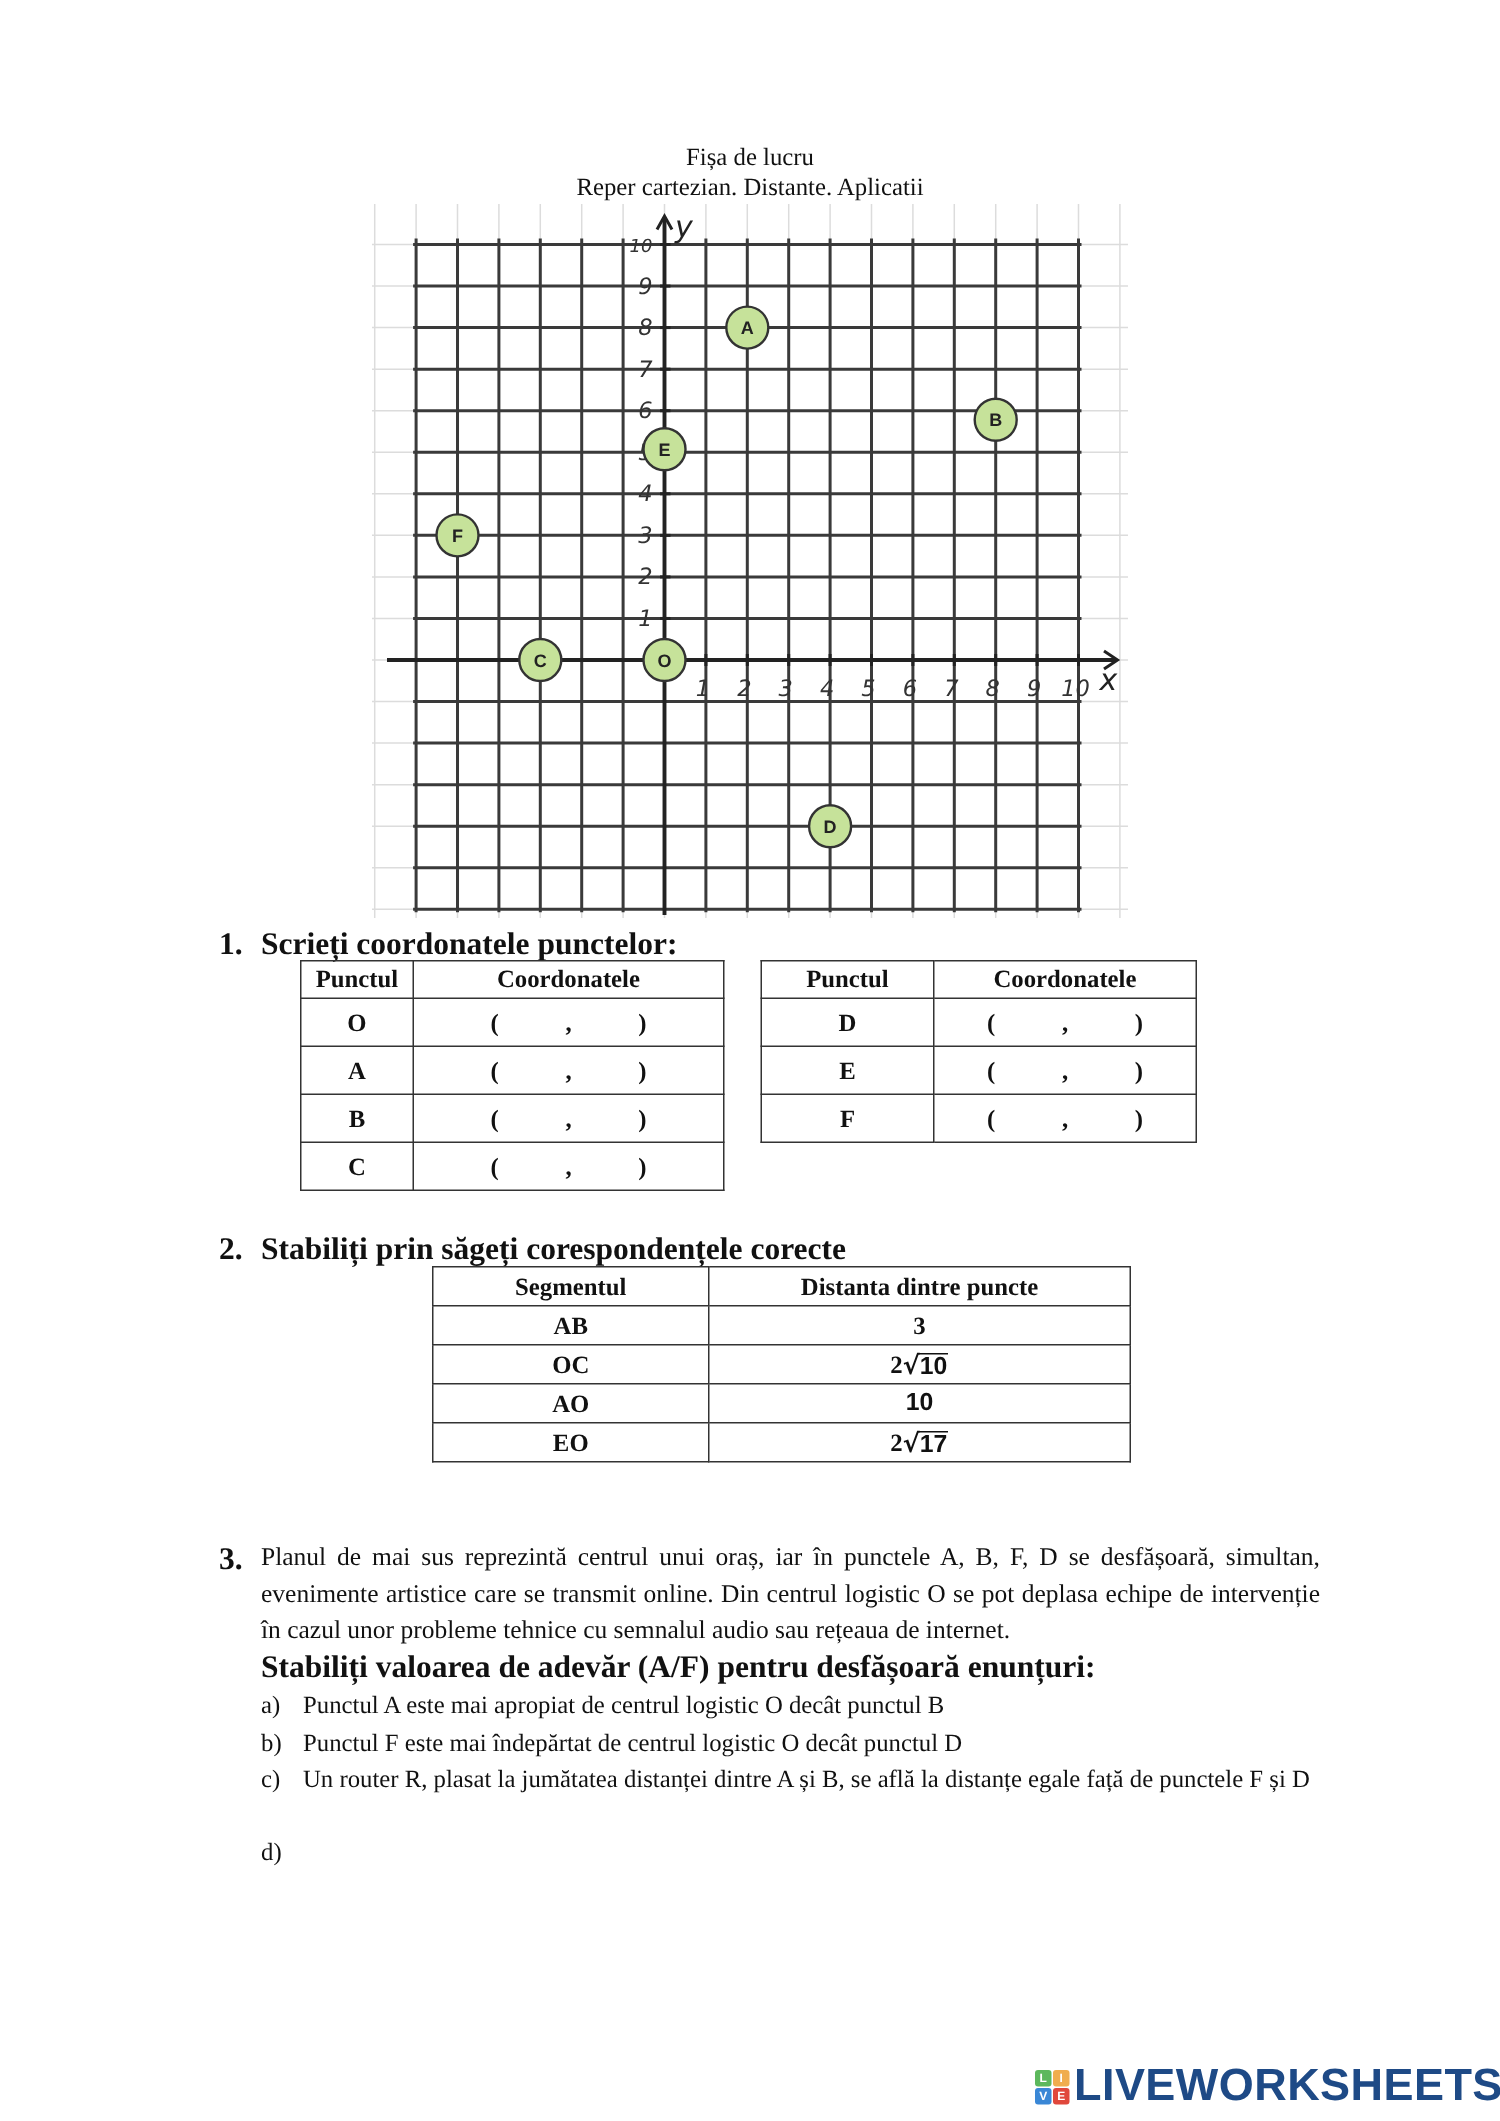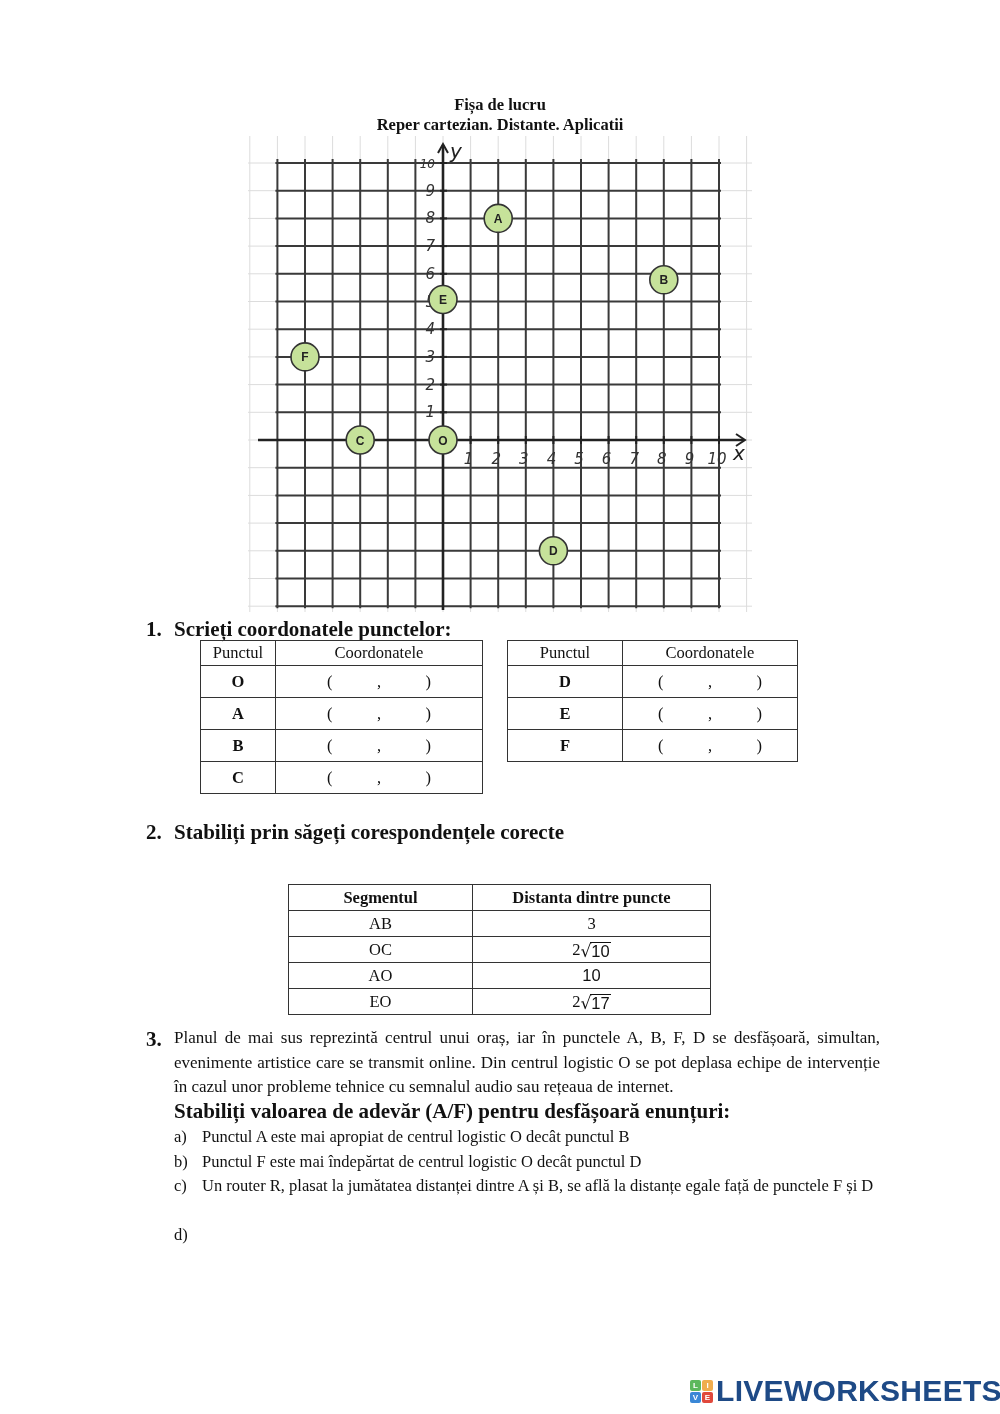--- a/index.html
+++ b/index.html
@@ -1,26 +1,26 @@
 <!DOCTYPE html>
 <html><head>
 <meta charset="utf-8">
 <style>
   html, body { margin: 0; padding: 0; background: #ffffff; }
   body { width: 1000px; height: 1414px; position: relative; overflow: hidden;
          font-family: "Liberation Serif", "DejaVu Serif", serif; color: #111; }
   .title { position: absolute; left: 0; width: 1000px; text-align: center;
-           font-weight: bold; font-size: 16.5px; line-height: 20px; }
+           font-weight: normal; font-size: 16.5px; line-height: 20px; }
   #title1 { top: 95px; }
   #title2 { top: 115px; }
   #graph { position: absolute; left: 240px; top: 132px; width: 520px; height: 485px; }
   .q-heading { position: absolute; font-weight: bold; font-size: 21px; line-height: 20px; }
   .q-num { display: inline-block; width: 28px; }
   table.ws { position: absolute; border-collapse: collapse; font-size: 16.5px; }
-  table.ws td, table.ws th { border: 1px solid #333; text-align: center; padding: 0; font-weight: normal; }
+  table.ws td, table.ws th { border: 1px solid #333; text-align: center; padding: 0; font-weight: bold; }
   table.ws td.pt { font-weight: bold; }
   table.ws th.bold { font-weight: bold; }
   .coord { display: inline-flex; justify-content: space-between; width: 104px; }
   .sqrt { display: inline-flex; align-items: flex-end; }
   .sqrt .rad { font-family: "Liberation Sans", sans-serif; border-top: 1px solid #111; padding: 0 1px; line-height: 17px; }
   .sqrt .sym { font-family: "DejaVu Sans", sans-serif; font-size: 17px; line-height: 18px; margin-right: -1px; }
   .num-sans { font-family: "Liberation Sans", sans-serif; }
   .para { position: absolute; font-size: 17px; line-height: 24.5px; text-align: justify; }
   .item { position: absolute; font-size: 16.5px; line-height: 24.5px; }
   .item .lbl { position: absolute; left: 0; top: 0; }
@@ -271,21 +271,21 @@
             <span>)</span>
           </span></td>
       </tr>
     </tbody>
 </table>
 
 <div class="q-heading" style="left:146px; top:822px;">
   <span class="q-num">2.</span><span>Stabiliți prin săgeți corespondențele corecte</span>
 </div>
 
-<table class="ws" id="q2-table" style="left:288px; top:884px; width:423px;">
+<table class="ws" id="q2-table" style="left:288px; top:844px; width:466px;">
   <thead>
     <tr style="height:26px;">
       <th class="bold" style="width:183px;">Segmentul</th>
       <th class="bold">Distanta dintre puncte</th>
     </tr>
   </thead>
   <tbody id="q2-body">
       <tr style="height: 26px;">
         <td>AB</td>
         <td>3</td>

